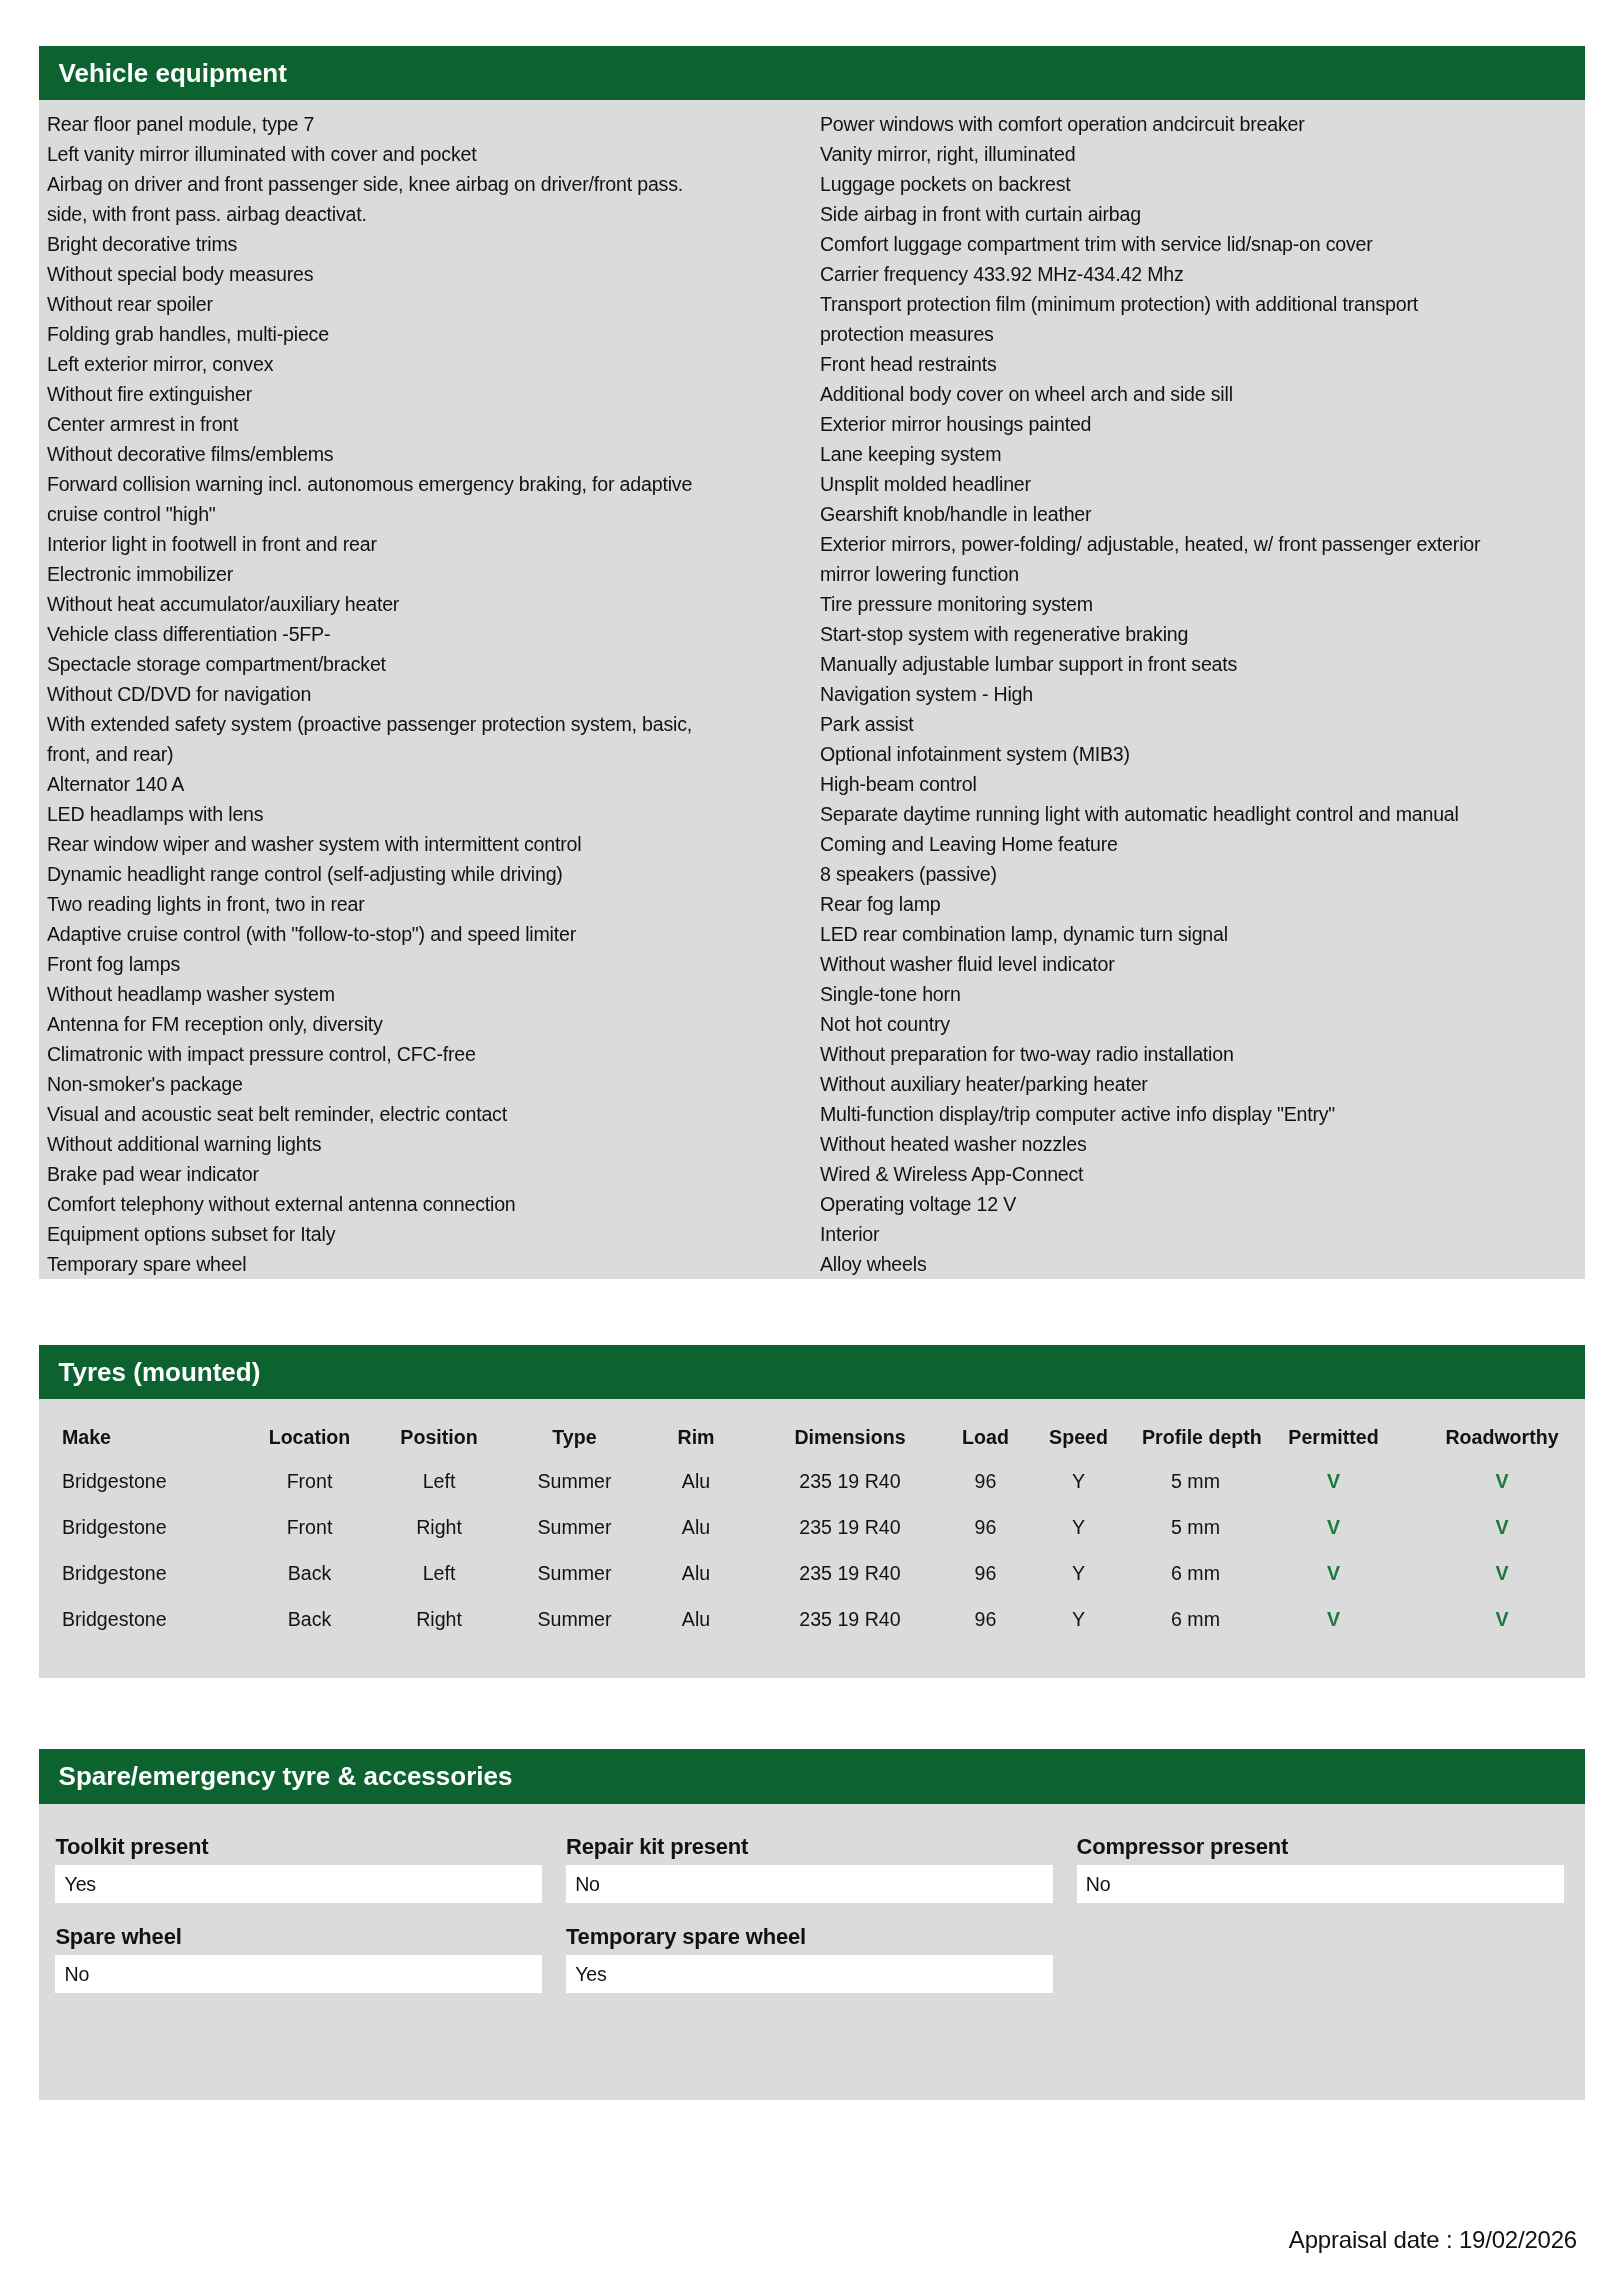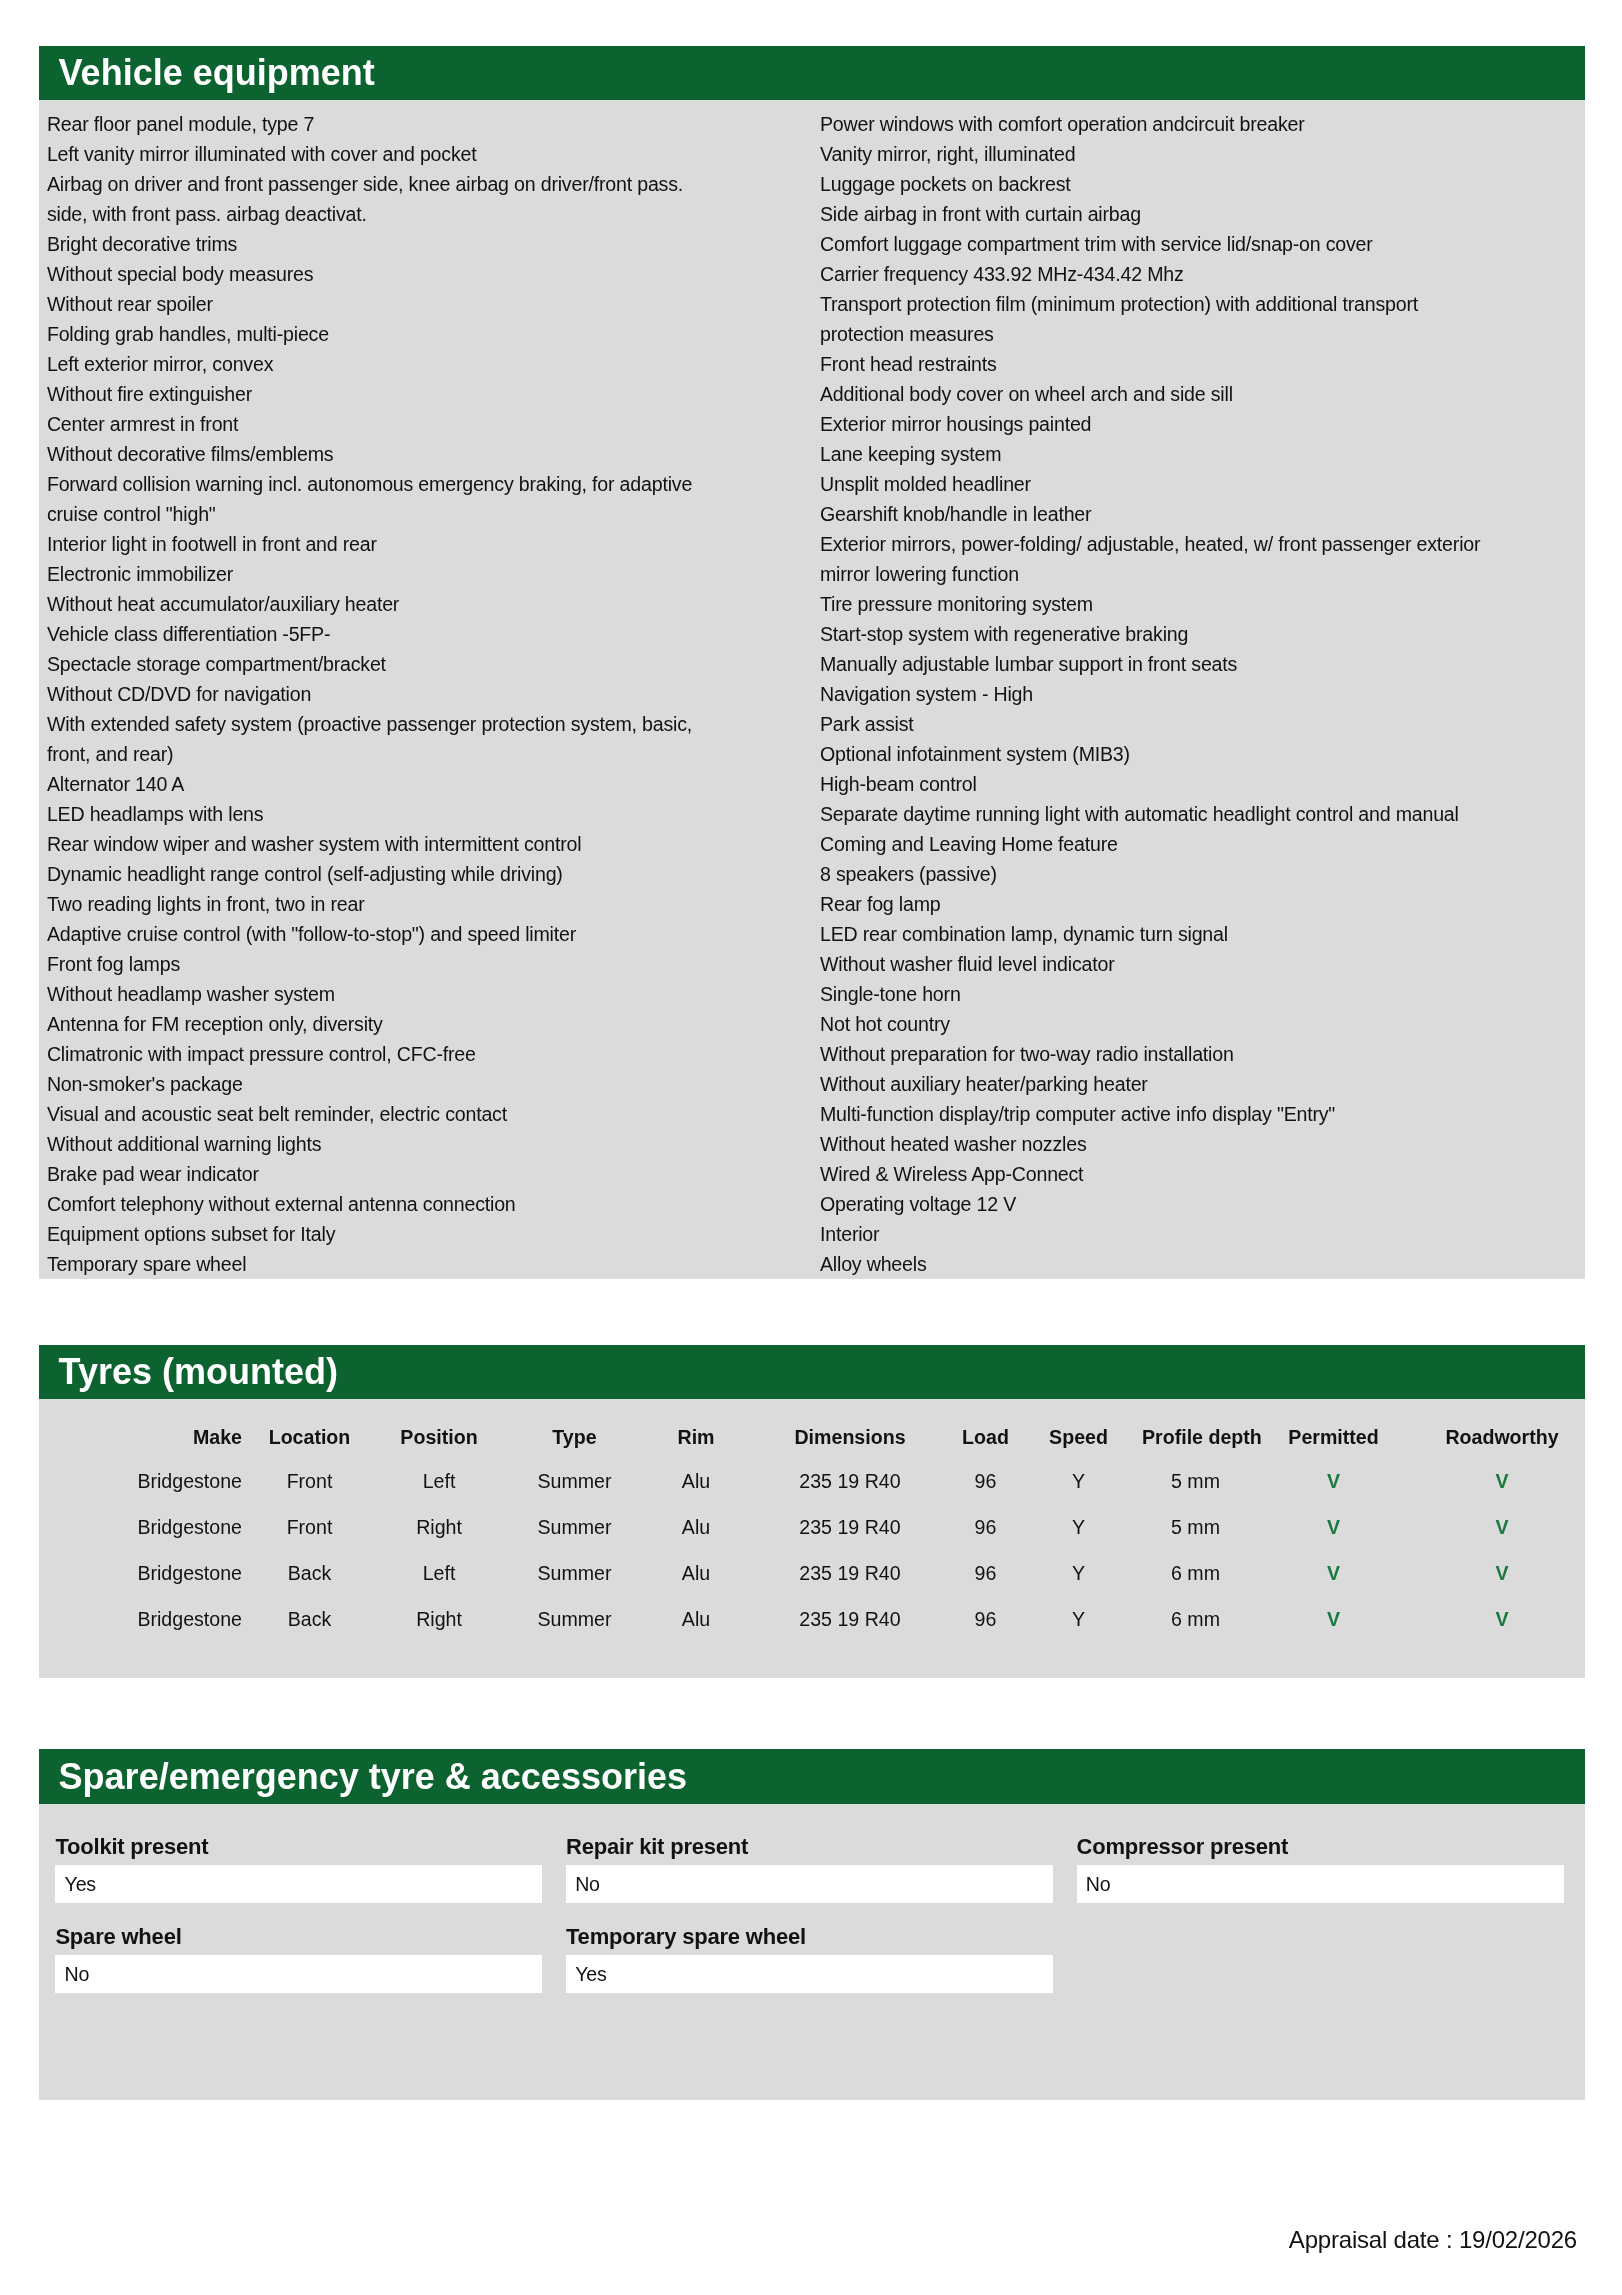--- a/index.html
+++ b/index.html
@@ -7,21 +7,21 @@
     width:1623px;height:2295px;position:relative;background:#ffffff;
     font-family:"Liberation Sans", sans-serif;color:#121212;
     -webkit-font-smoothing:antialiased;
   }
   .section{position:absolute;left:39px;width:1546px;}
   .sec-header{
     background:#0d6330;height:54px;display:flex;align-items:center;
     padding-left:19.6px;box-sizing:border-box;
   }
   .sec-header .sec-title{
-    color:#ffffff;font-size:36px;font-weight:bold;letter-spacing:0px;
+    color:#ffffff;font-size:26px;font-weight:bold;letter-spacing:0px;
   }
   .sec-body{background:#dbdbdb;position:relative;box-sizing:border-box;}
 
   
   #equipment{top:46px;}
   #equipment .sec-body{height:1179px;}
   .eq-col{position:absolute;top:9.2px;}
   .eq-col-left{left:7.9px;width:762px;}
   .eq-col-right{left:781px;width:760px;}
   .eq-line{
@@ -33,21 +33,21 @@
   #tyres{top:1345px;}
   #tyres .sec-body{height:279px;padding-top:18.3px;}
   table.tyres{border-collapse:collapse;width:1546px;table-layout:fixed;}
   table.tyres th{
     height:41px;font-size:19.6px;font-weight:bold;text-align:center;
     white-space:nowrap;padding:0;
   }
   table.tyres td{
     height:46px;font-size:19.6px;text-align:center;white-space:nowrap;padding:0;
   }
-  table.tyres th.c-make, table.tyres td.c-make{text-align:right;padding-left:32px;}
+  table.tyres th.c-make, table.tyres td.c-make{text-align:left;padding-left:23px;}
   td.check{color:#1b7a3e;font-weight:bold;font-size:21px;}
 
   
   #spare{top:1749px;border-radius:9px;}
   #spare .sec-header{height:55px;}
   #spare .sec-body{height:296px;padding:30px 16.4px 0 16.4px;}
   .spare-row{display:flex;column-gap:23.6px;}
   .spare-row + .spare-row{margin-top:21px;}
   .spare-field{width:487px;}
   .spare-label{font-size:22px;font-weight:bold;height:26px;line-height:26px;letter-spacing:-0.2px;}

